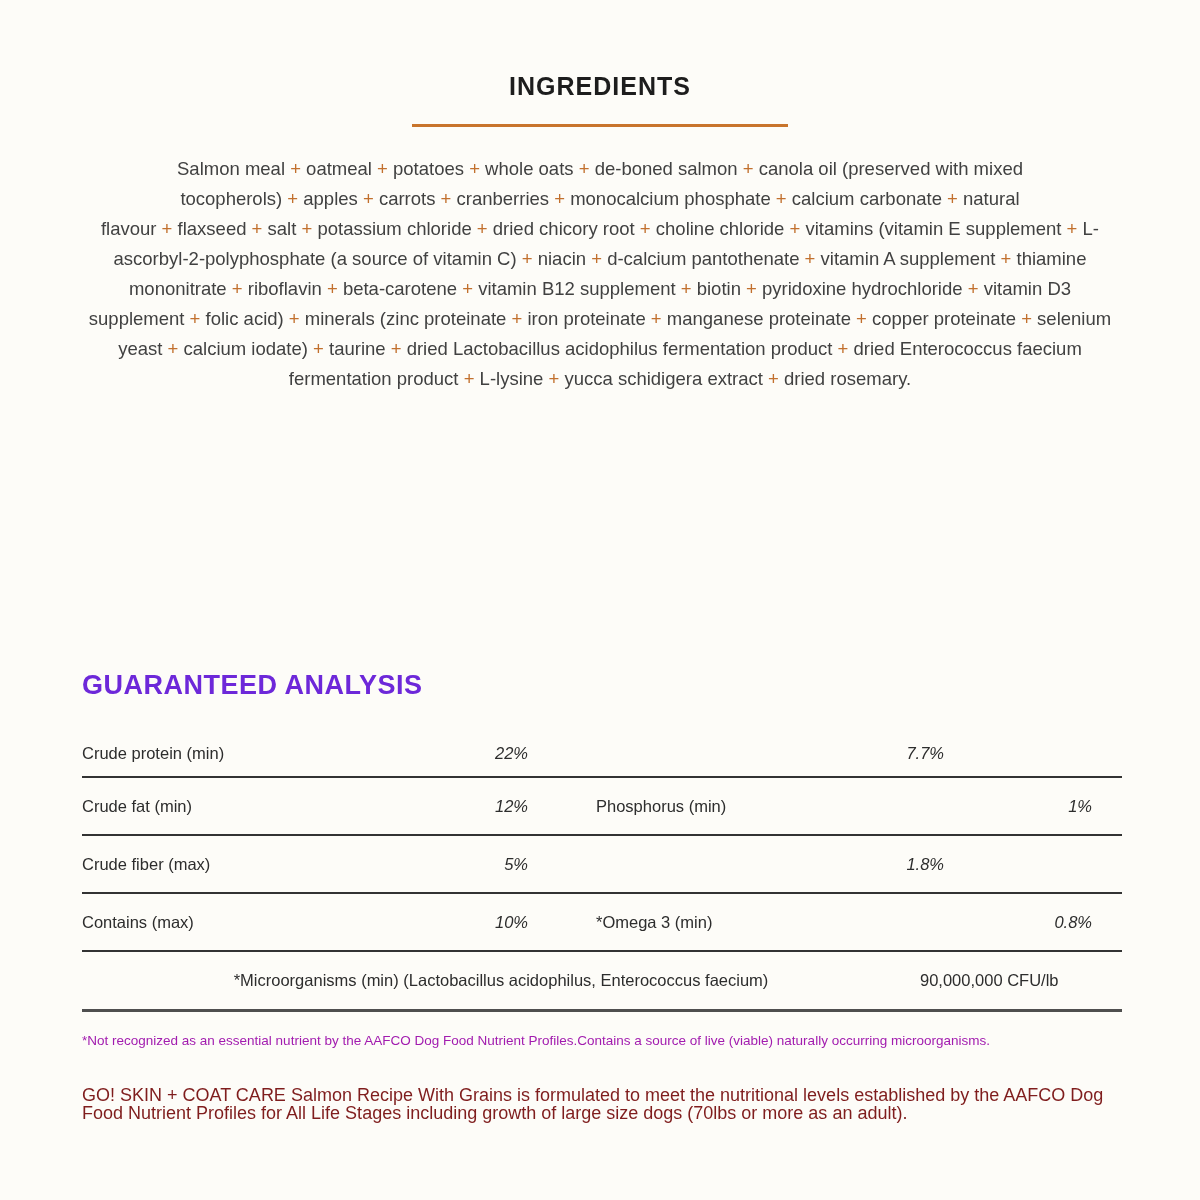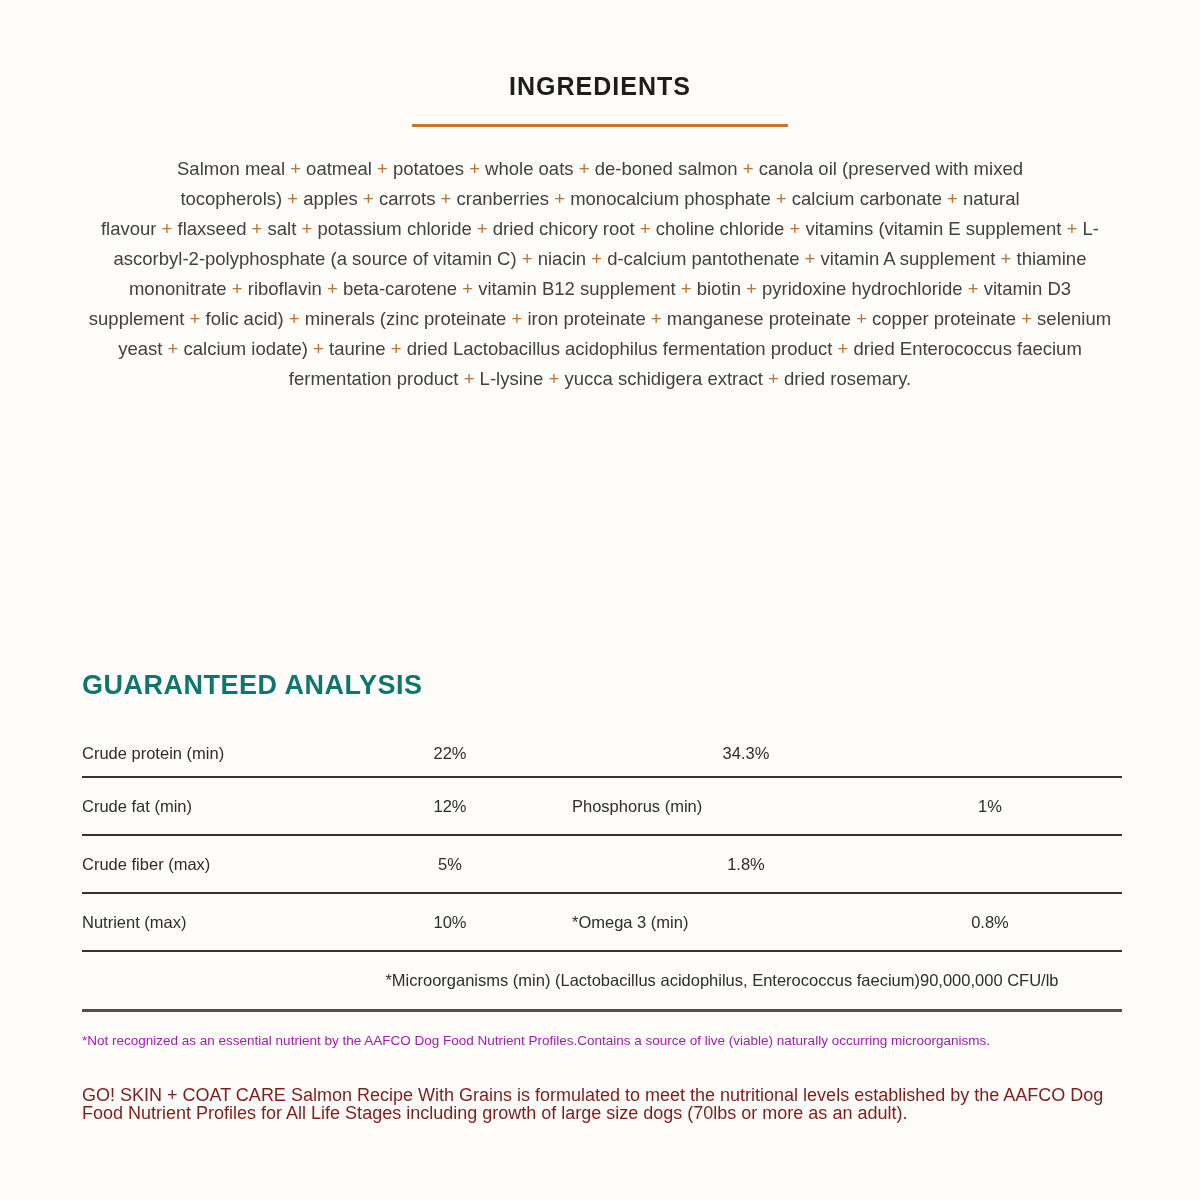--- a/index.html
+++ b/index.html
@@ -53,46 +53,47 @@
   .ga-section {
     position: absolute;
     top: 670px;
     left: 82px;
     width: 1040px;
   }
   .ga-title {
     font-size: 27px;
     font-weight: 800;
     letter-spacing: 0.5px;
-    color: #0f766e;
+    color: #6d28d9;
   }
   .ga-table {
     margin-top: 29px;
     width: 100%;
     font-size: 16.5px;
     color: #2d2d2d;
   }
   .ga-row {
     display: grid;
     grid-template-columns: 298px 140px 52px 348px 140px 62px;
     align-items: center;
     height: 58px;
     border-bottom: 2px solid #333333;
+    gap: 8px;
   }
   .ga-row.first { height: 48px; }
   .ga-row .label { text-align: left; }
-  .ga-row .value { text-align: center; }
+  .ga-row .value { text-align: right; font-style: italic; }
   .ga-row-full {
     display: grid;
     grid-template-columns: 838px 140px 62px;
     align-items: center;
     height: 60px;
     border-bottom: 3px solid #4f4f4f;
   }
-  .ga-row-full .label { text-align: right; }
+  .ga-row-full .label { text-align: center; }
   .ga-row-full .value { text-align: left; }
 
   
   .footnote-1 {
     margin-top: 20px;
     font-size: 13.5px;
     line-height: 18px;
     color: #a21caf;
   }
   .footnote-2 {
@@ -116,21 +117,21 @@
 
   <section class="ga-section">
     <h2 class="ga-title">GUARANTEED ANALYSIS</h2>
 
     <div class="ga-table">
 
       <div class="ga-row first">
         <span class="label">Crude protein (min)</span>
         <span class="value">22%</span>
         <span></span>
-        <span class="value">34.3%</span>
+        <span class="value">7.7%</span>
         <span></span>
       </div>
 
       <div class="ga-row">
         <span class="label">Crude fat (min)</span>
         <span class="value">12%</span>
         <span></span>
         <span class="label">Phosphorus (min)</span>
         <span class="value">1%</span>
         <span></span>
@@ -138,21 +139,21 @@
 
       <div class="ga-row">
         <span class="label">Crude fiber (max)</span>
         <span class="value">5%</span>
         <span></span>
         <span class="value">1.8%</span>
         <span></span>
       </div>
 
       <div class="ga-row">
-        <span class="label">Nutrient (max)</span>
+        <span class="label">Contains (max)</span>
         <span class="value">10%</span>
         <span></span>
         <span class="label">*Omega 3 (min)</span>
         <span class="value">0.8%</span>
         <span></span>
       </div>
 
       <div class="ga-row-full">
         <span class="label">*Microorganisms (min) (Lactobacillus acidophilus, Enterococcus faecium)</span>
         <span class="value">90,000,000 CFU/lb</span>

